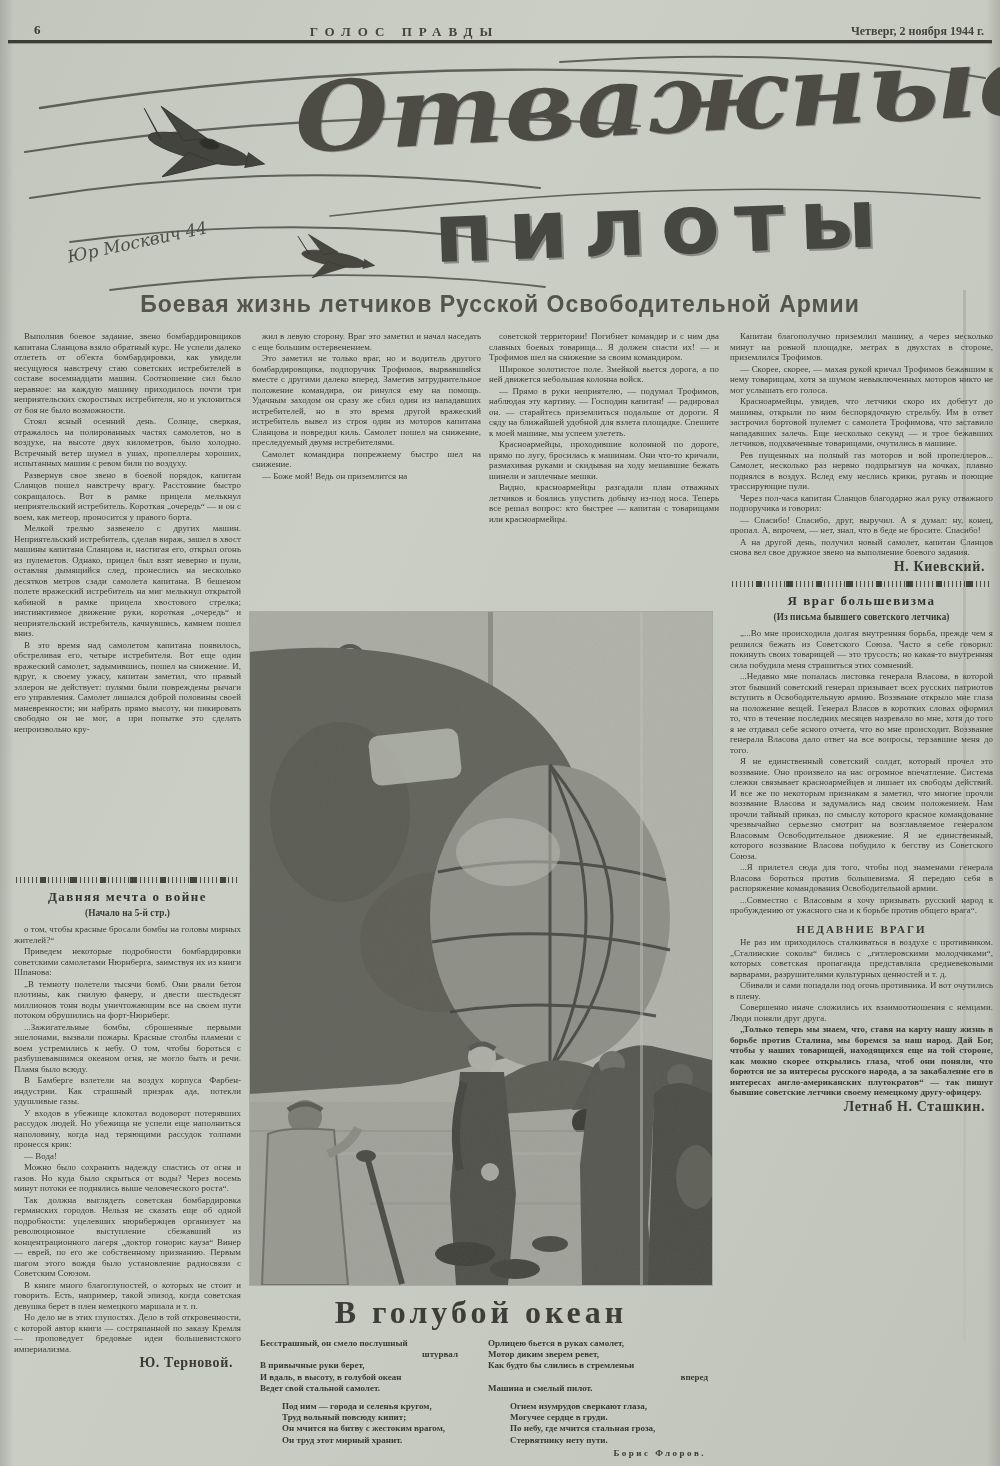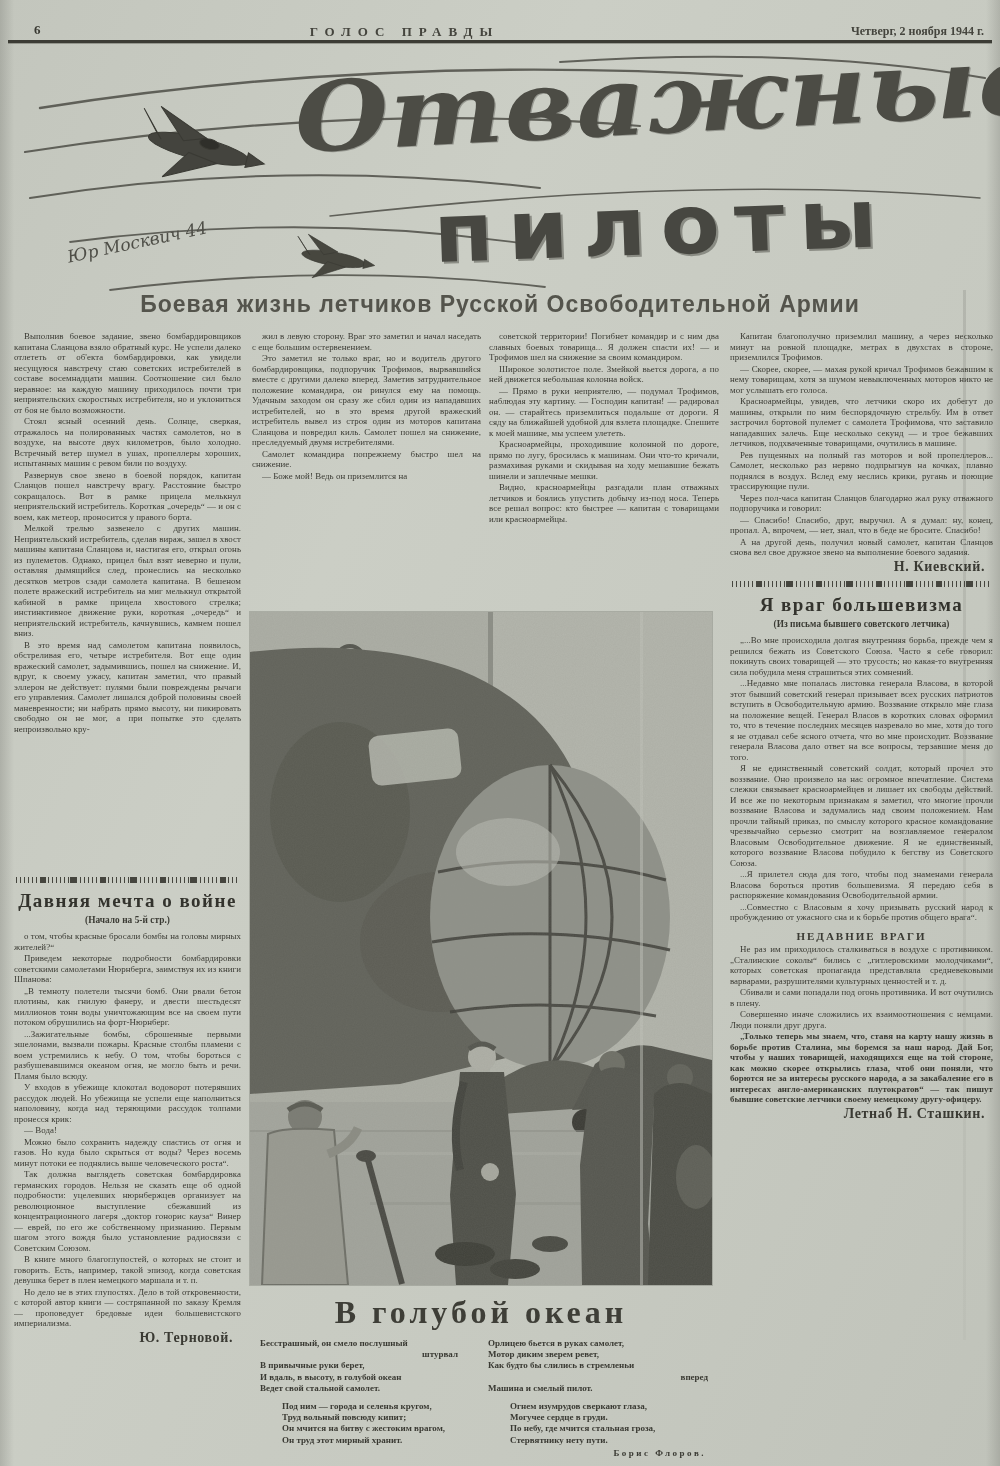--- a/index.html
+++ b/index.html
@@ -47,21 +47,21 @@
   
   .col{position:absolute;font-size:8.9px;line-height:10.5px;letter-spacing:.05px;
     text-align:justify;color:#3a3a33;overflow:hidden;}
   .p{margin:0 0 1px 0;text-indent:10px;}
   .p.strong{font-weight:bold;}
   .byline{text-align:right;font-weight:bold;padding-right:8px;letter-spacing:.6px;margin-top:4px;font-size:14px;}
   .ornament{height:6px;margin:9px 2px 7px 2px;
     background-image:
       repeating-linear-gradient(90deg,#45453e 0 1.5px,transparent 1.5px 4px),
       repeating-linear-gradient(90deg,transparent 0 24px,#45453e 24px 30px);}
-  .section-title{font-weight:bold;font-size:19px;line-height:1.15;text-align:center;
+  .section-title{font-weight:bold;font-size:13px;line-height:1.15;text-align:center;
     letter-spacing:1.5px;margin:2px 0 3px 0;color:#33332d;}
   .section-sub{font-weight:bold;font-size:9.3px;text-align:center;margin:0 0 6px 0;}
   .minor-title{font-weight:bold;font-size:11px;text-align:center;letter-spacing:2px;margin:8px 0 3px 0;}
 
   
   .photo{position:absolute;left:250px;top:612px;width:462px;height:673px;overflow:hidden;
     box-shadow:0 0 0 1px rgba(110,112,104,.35);}
 
   
   .poem-title{position:absolute;left:250px;top:1294px;width:462px;text-align:center;
@@ -131,20 +131,21 @@
 </div>
 
 <div class="col" style="left:14px;top:868px;width:227px;height:592px;">
   <div class="ornament"></div>
   <div class="section-title">Давняя мечта о войне</div>
   <div class="section-sub">(Начало на 5-й стр.)</div>
   <p class="p">о том, чтобы красные бросали бомбы на головы мирных жителей?“</p>
   <p class="p">Приведем некоторые подробности бомбардировки советскими самолетами Нюрнберга, заимствуя их из книги Шпанова:</p>
   <p class="p">„В темноту полетели тысячи бомб. Они рвали бетон плотины, как гнилую фанеру, и двести шестьдесят миллионов тонн воды уничтожающим все на своем пути потоком обрушились на форт-Нюрнберг.</p>
   <p class="p">...Зажигательные бомбы, сброшенные первыми эшелонами, вызвали пожары. Красные столбы пламени с воем устремились к небу. О том, чтобы бороться с разбушевавшимся океаном огня, не могло быть и речи. Пламя было всюду.</p>
+  <p class="p">В Бамберге взлетели на воздух корпуса Фарбен-индустрии. Как страшный призрак ада, потекли удушливые газы.</p>
   <p class="p">У входов в убежище клокотал водоворот потерявших рассудок людей. Но убежища не успели еще наполниться наполовину, когда над теряющими рассудок толпами пронесся крик:</p>
   <p class="p">— Вода!</p>
   <p class="p">Можно было сохранить надежду спастись от огня и газов. Но куда было скрыться от воды? Через восемь минут потоки ее поднялись выше человеческого роста“.</p>
   <p class="p">Так должна выглядеть советская бомбардировка германских городов. Нельзя не сказать еще об одной подробности: уцелевших нюрнбержцев организует на революционное выступление сбежавший из концентрационного лагеря „доктор гонорис кауза“ Винер — еврей, по его же собственному признанию. Первым шагом этого вождя было установление радиосвязи с Советским Союзом.</p>
   <p class="p">В книге много благоглупостей, о которых не стоит и говорить. Есть, например, такой эпизод, когда советская девушка берет в плен немецкого маршала и т. п.</p>
   <p class="p">Но дело не в этих глупостях. Дело в той откровенности, с которой автор книги — состряпанной по заказу Кремля — проповедует бредовые идеи большевистского империализма.</p>
   <div class="byline">Ю. Терновой.</div>
 </div>
 
 <div class="col" style="left:252px;top:331px;width:229px;height:276px;">

